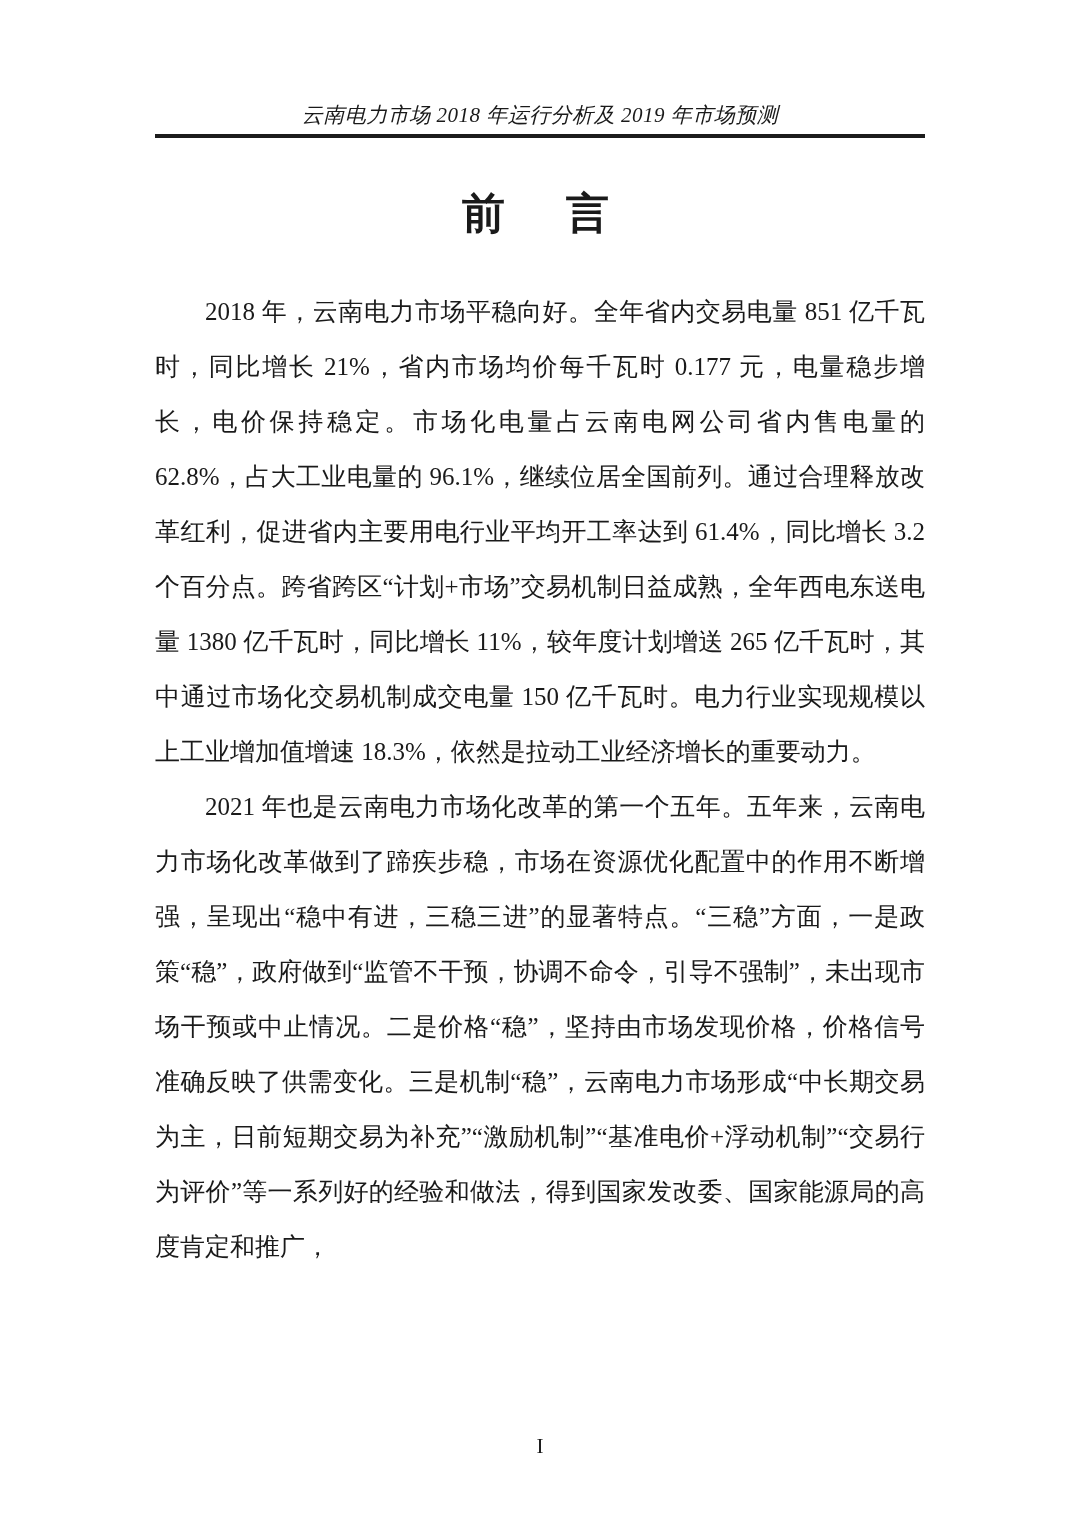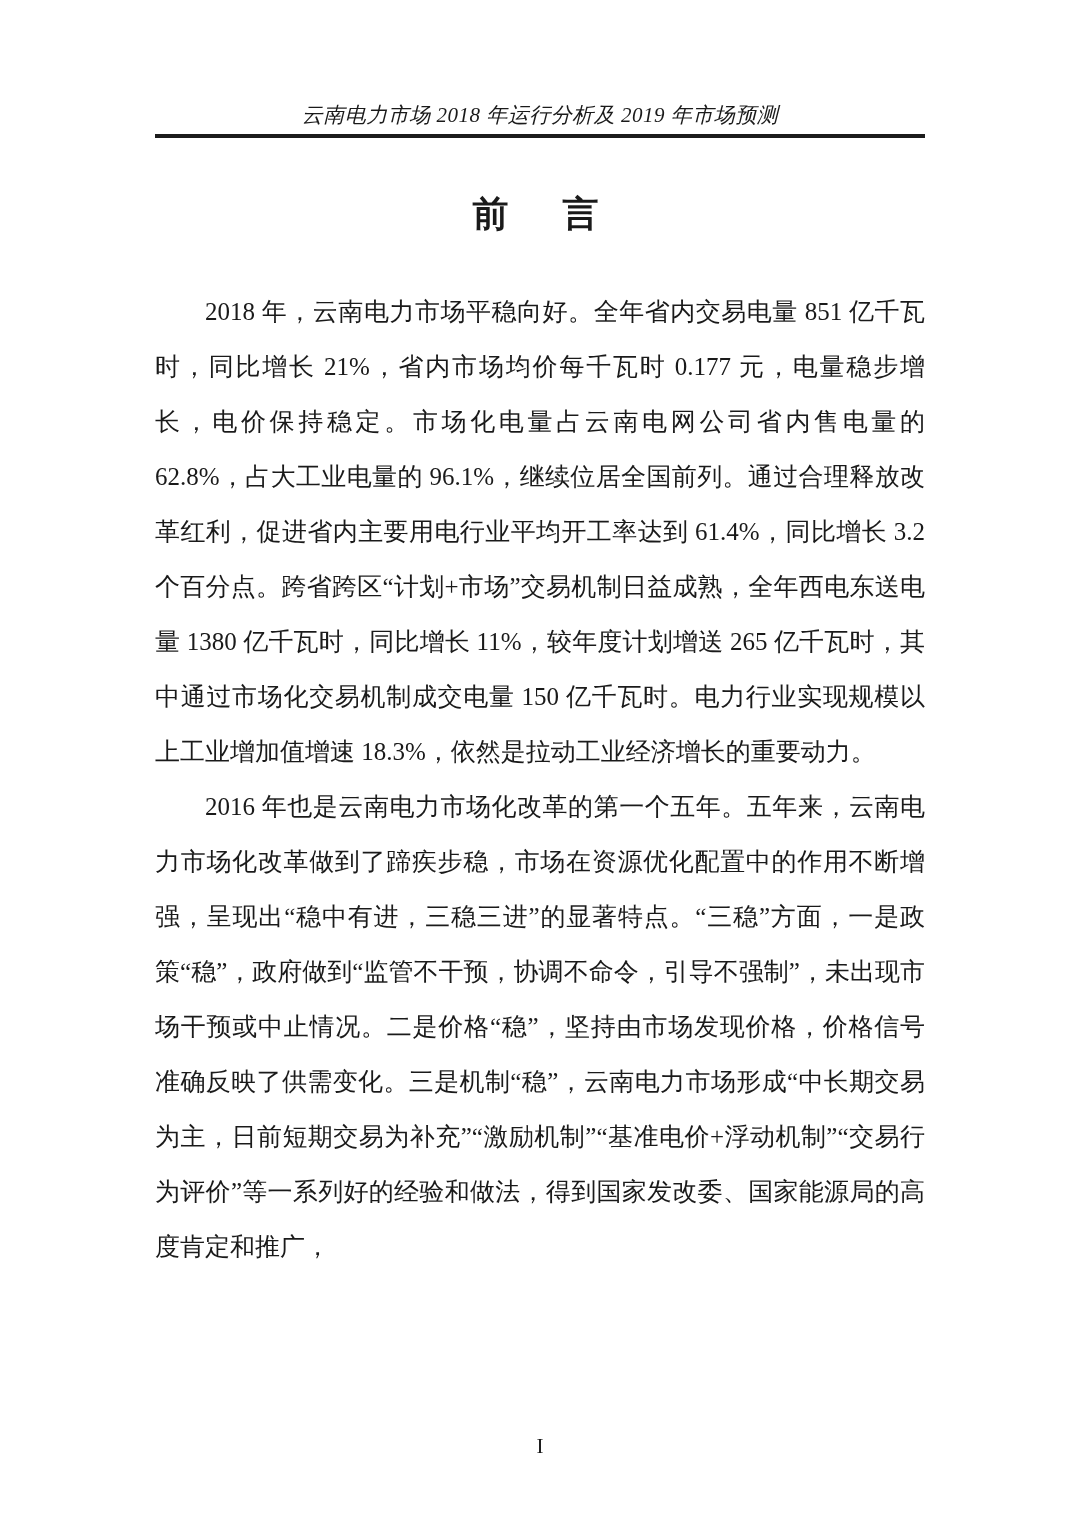--- a/index.html
+++ b/index.html
@@ -36,21 +36,21 @@
   }
   .header-rule {
     margin-top: 6px;
     border: none;
     border-top: 4px solid var(--rule-color);
     height: 0;
   }
   .doc-title {
     margin: 50px 0 0 0;
     text-align: center;
-    font-size: 36px;
+    font-size: 43px;
     line-height: 52px;
     font-weight: bold;
     letter-spacing: 9px;
   }
   .body-text {
     margin-top: 44px;
     font-size: 25px;
     line-height: 55px;
     text-align: justify;
     text-justify: inter-ideograph;
@@ -79,21 +79,21 @@
     <div class="running-header">
       <span>云南电力市场 2018 年运行分析及 2019 年市场预测</span>
     </div>
 
     <div class="header-rule"></div>
 
     <h1 class="doc-title">前　言</h1>
 
     <div class="body-text">
         <p class="para">2018 年，云南电力市场平稳向好。全年省内交易电量 851 亿千瓦时，同比增长 21%，省内市场均价每千瓦时 0.177 元，电量稳步增长，电价保持稳定。市场化电量占云南电网公司省内售电量的 62.8%，占大工业电量的 96.1%，继续位居全国前列。通过合理释放改革红利，促进省内主要用电行业平均开工率达到 61.4%，同比增长 3.2 个百分点。跨省跨区“计划+市场”交易机制日益成熟，全年西电东送电量 1380 亿千瓦时，同比增长 11%，较年度计划增送 265 亿千瓦时，其中通过市场化交易机制成交电量 150 亿千瓦时。电力行业实现规模以上工业增加值增速 18.3%，依然是拉动工业经济增长的重要动力。</p>
-        <p class="para">2016 年也是云南电力市场化改革的第一个五年。五年来，云南电力市场化改革做到了蹄疾步稳，市场在资源优化配置中的作用不断增强，呈现出“稳中有进，三稳三进”的显著特点。“三稳”方面，一是政策“稳”，政府做到“监管不干预，协调不命令，引导不强制”，未出现市场干预或中止情况。二是价格“稳”，坚持由市场发现价格，价格信号准确反映了供需变化。三是机制“稳”，云南电力市场形成“中长期交易为主，日前短期交易为补充”“激励机制”“基准电价+浮动机制”“交易行为评价”等一系列好的经验和做法，得到国家发改委、国家能源局的高度肯定和推广，</p>
+        <p class="para">2021 年也是云南电力市场化改革的第一个五年。五年来，云南电力市场化改革做到了蹄疾步稳，市场在资源优化配置中的作用不断增强，呈现出“稳中有进，三稳三进”的显著特点。“三稳”方面，一是政策“稳”，政府做到“监管不干预，协调不命令，引导不强制”，未出现市场干预或中止情况。二是价格“稳”，坚持由市场发现价格，价格信号准确反映了供需变化。三是机制“稳”，云南电力市场形成“中长期交易为主，日前短期交易为补充”“激励机制”“基准电价+浮动机制”“交易行为评价”等一系列好的经验和做法，得到国家发改委、国家能源局的高度肯定和推广，</p>
       </div>
 
   </div>
 
   <div class="footer">
     <span>I</span>
   </div>
 </div>
 
 </body></html>

